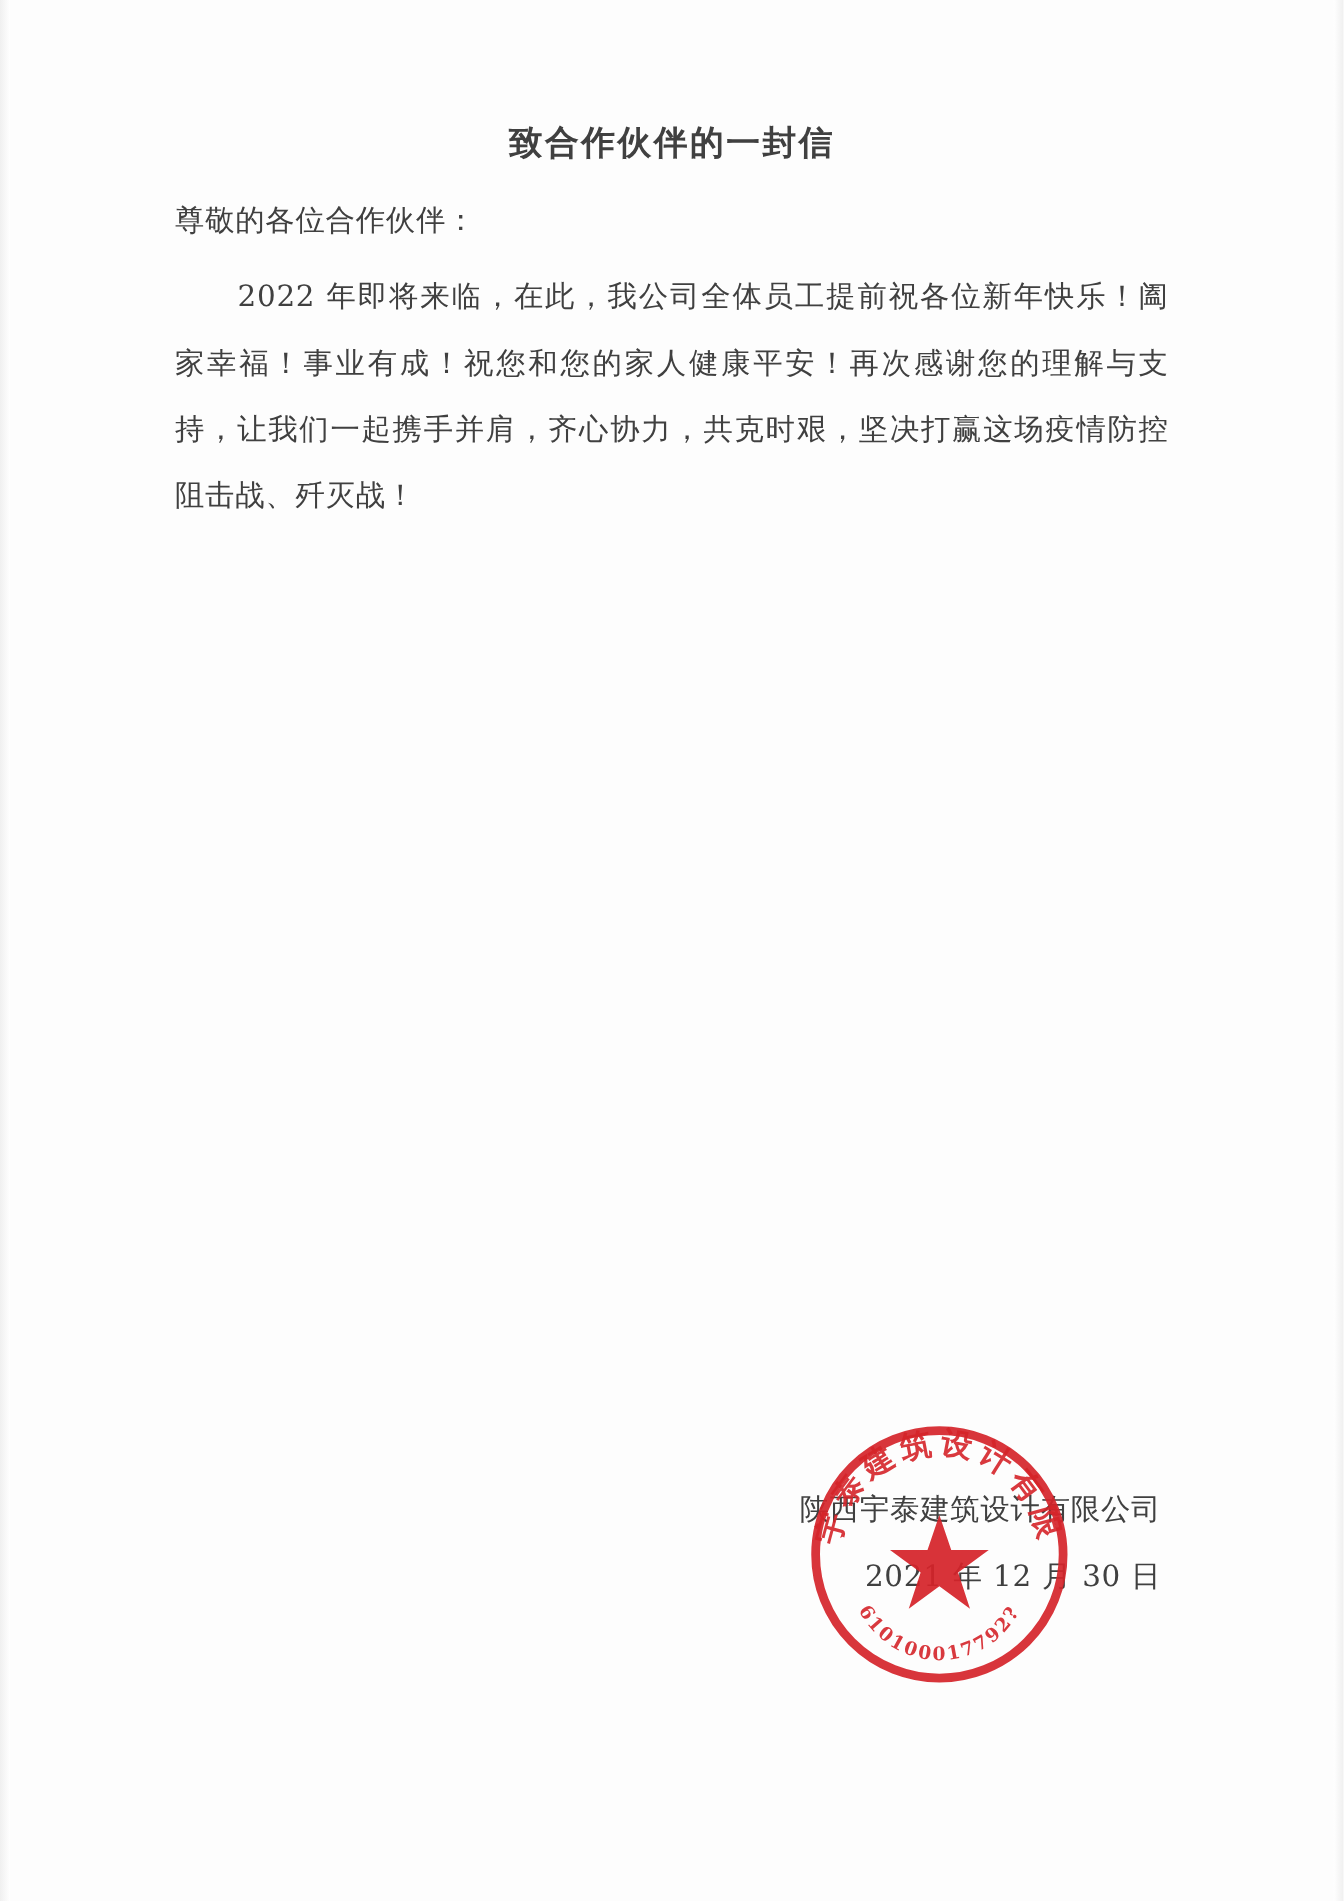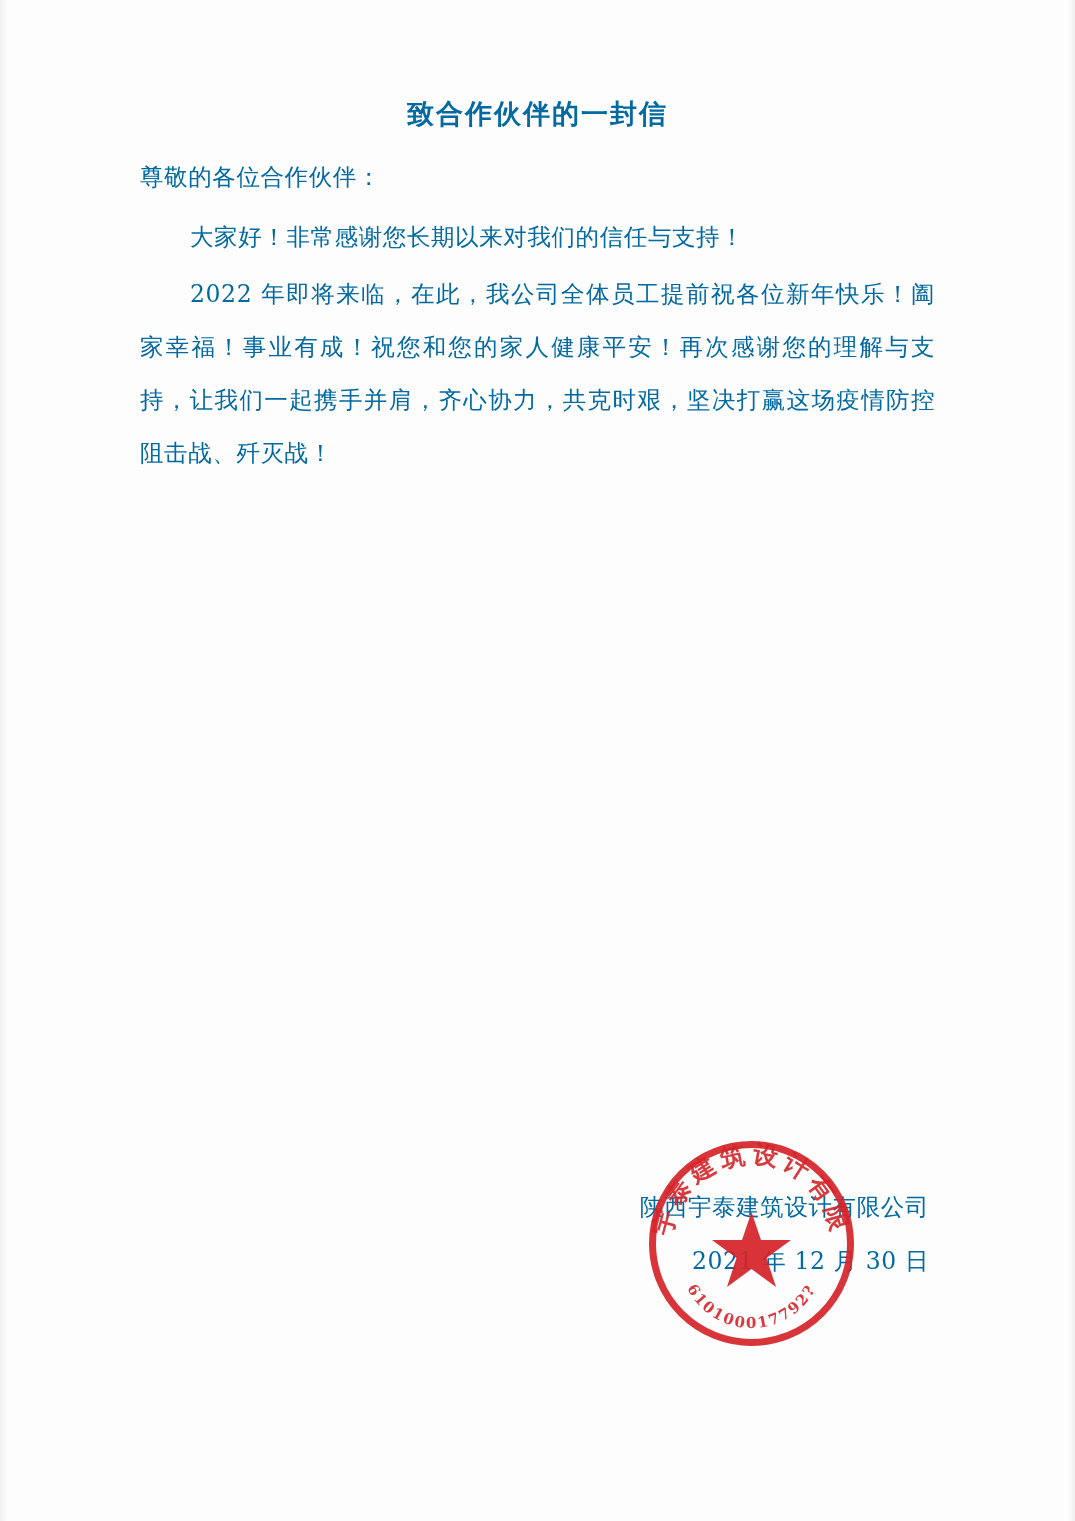--- a/index.html
+++ b/index.html
@@ -7,21 +7,21 @@
     padding: 0;
     background: #ffffff;
   }
   .page {
     position: relative;
     width: 1075px;
     height: 1521px;
     background: #fdfdfd;
     overflow: hidden;
     font-family: "DejaVu Serif", "Liberation Serif", serif;
-    color: #0369a1;
+    color: #404040;
   }
   .doc-title {
     position: absolute;
     top: 96px;
     left: 0;
     width: 100%;
     text-align: center;
     font-size: 27px;
     font-weight: bold;
     letter-spacing: 2px;
@@ -97,21 +97,20 @@
 
 <div class="page">
 
   <div class="page-edge-left"></div>
   <div class="page-edge-right"></div>
 
   <div class="doc-title">致合作伙伴的一封信</div>
 
   <div class="body-area">
     <p class="para salutation">尊敬的各位合作伙伴：</p>
-    <p class="para indent">大家好！非常感谢您长期以来对我们的信任与支持！</p>
     <p class="para indent">2022 年即将来临，在此，我公司全体员工提前祝各位新年快乐！阖家幸福！事业有成！祝您和您的家人健康平安！再次感谢您的理解与支持，让我们一起携手并肩，齐心协力，共克时艰，坚决打赢这场疫情防控阻击战、歼灭战！</p>
   </div>
 
   <div class="sig-block">
     <span class="sig-line">陕西宇泰建筑设计有限公司</span>
     <span class="sig-line">2021 年 12 月 30 日</span>
   </div>
 
   <div class="seal">
     <svg width="207" height="207" viewBox="0 0 207 207" aria-hidden="true">

